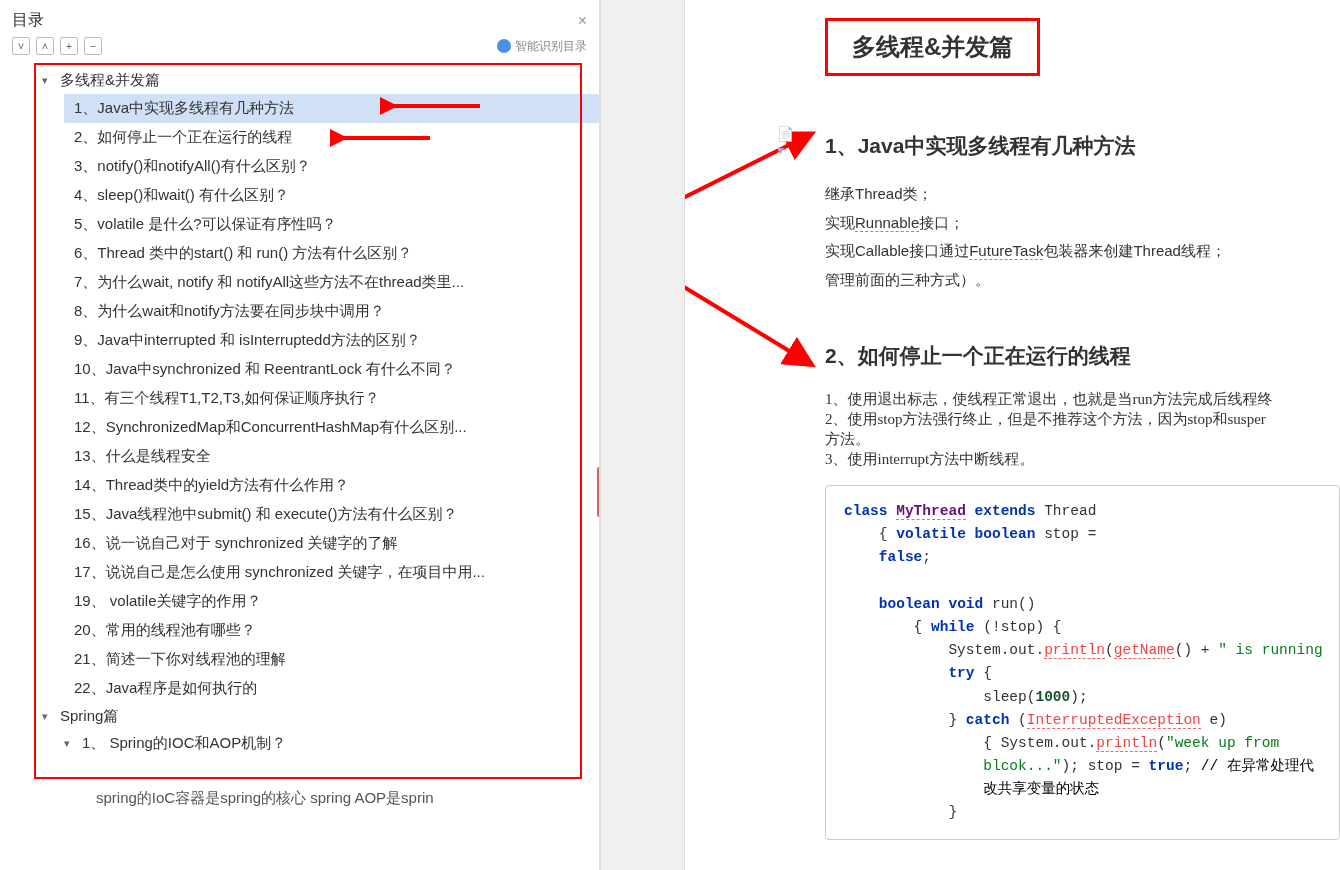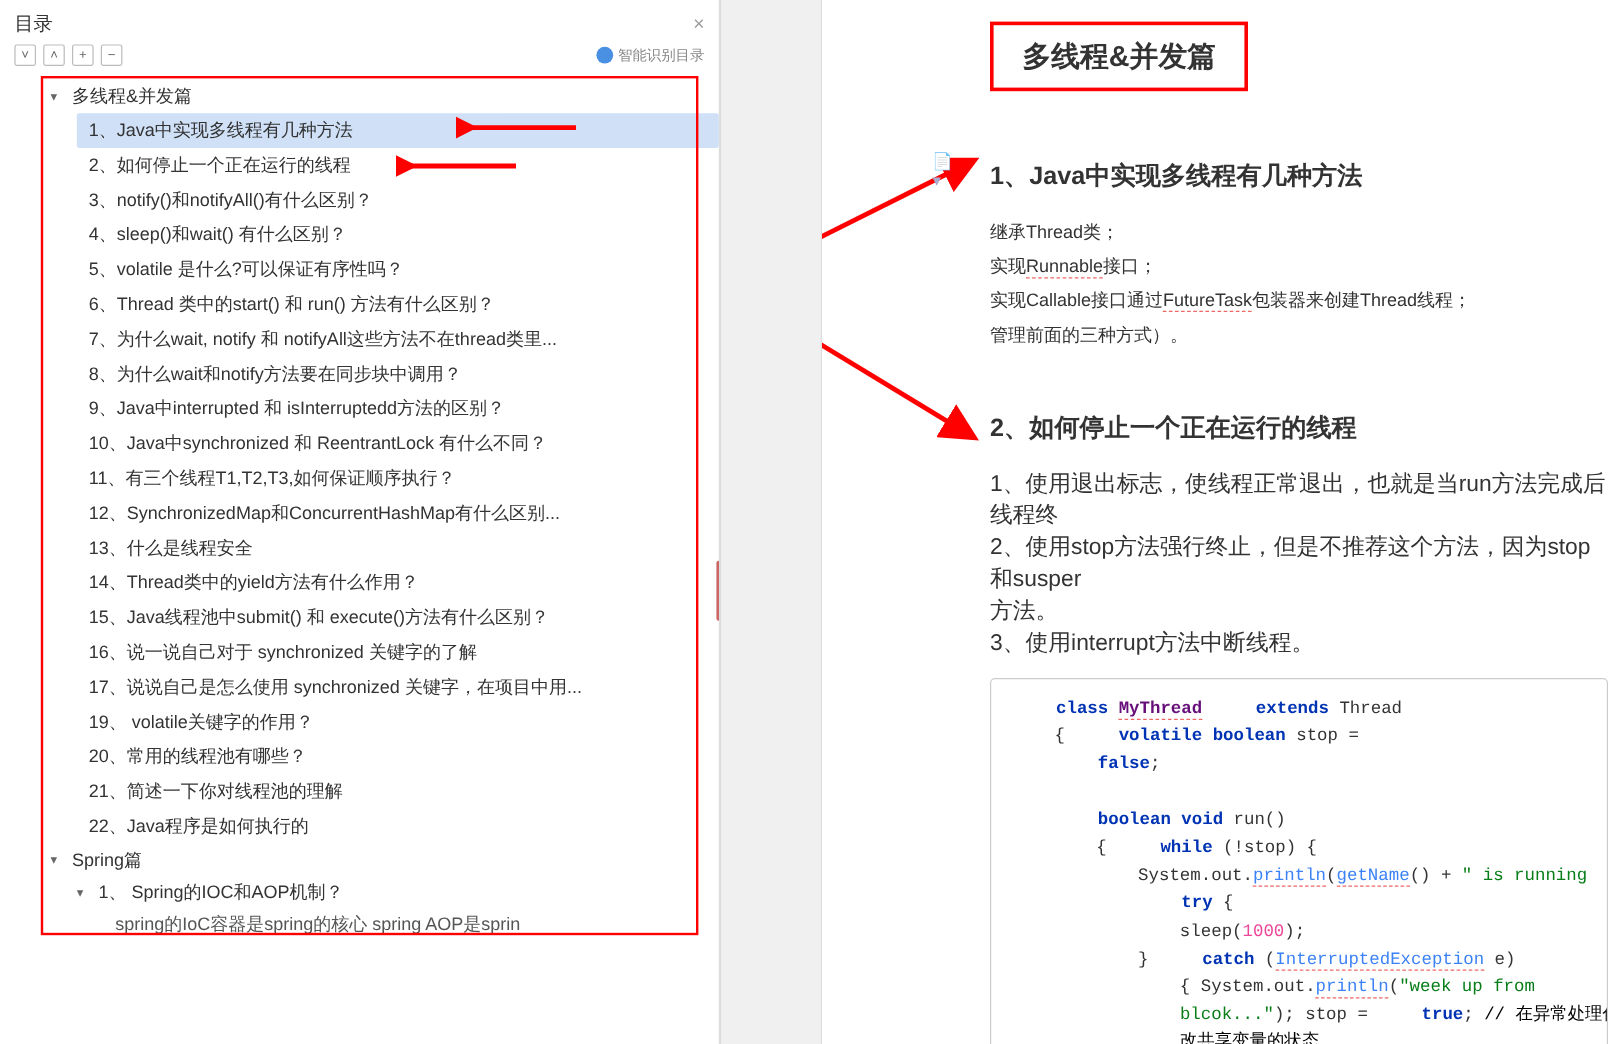--- a/index.html
+++ b/index.html
@@ -26,27 +26,27 @@
 .arrow { position: absolute; pointer-events: none; }
 .arrow svg { display:block; }
 
 .content { flex:1; background:#fff; padding: 0 0 0 40px; position: relative; overflow: hidden; }
 .content-inner { padding-top: 18px; position: relative; }
 .chapter-title { display:inline-block; border: 3px solid #f00; padding: 10px 24px; font-size: 24px; font-weight: bold; }
 .doc-icon { position: absolute; left: -46px; top: 128px; width:20px; height:20px; color:#aac; font-size:14px; display:flex; align-items:center; gap:2px; }
 .h2 { font-size: 21px; font-weight: bold; margin-top: 48px; margin-bottom: 20px; }
 .para { font-size: 15px; line-height: 1.9; color:#333;}
 .underline { border-bottom: 1px dashed #e66; }
-.list-line { font-size:19px; margin: 1px 0; }
+.list-line { font-size:15px; margin: 1px 0; font-family: Liberation Serif, serif; }
 .code-block { border:1px solid #ccc; border-radius:4px; margin-top:16px; padding: 14px 18px; font-family: Consolas, "Courier New", monospace; font-size:14.5px; line-height:1.6; white-space: pre; overflow:hidden; background:#fff;}
-.kw { color:#0033b3; font-weight:bold;margin-left:36px;}
-.fn { color:#3b82f6; border-bottom:1px dashed #e66;}
+.kw { color:#0033b3; font-weight:bold;}
+.fn { color:#ef4444; border-bottom:1px dashed #e66;}
 .ty { color:#0033b3; font-weight:bold;}
 .str { color:#067d17;}
-.num { color:#ec4899;}
+.num { color:#14532d;font-weight:bold;}
 .cm { color:#000000;}
 .id { color:#660e7a; font-weight:bold; border-bottom:1px dashed #e66;}
 .scroll-edge { position:absolute; right:-2px; top:50%; width:4px; height:50px; background:#c66; border-radius:2px;}
 .gap { width: 85px; background:#f0f0f0; border-left:1px solid #ddd; border-right:1px solid #ddd;}
 .relpos { position: relative; }
 </style>
 </head>
 <body>
 
 <div class="sidebar">
@@ -98,21 +98,21 @@
         </div>
       <div class="expand-item">
         <span class="chev">▾</span>
         <span>Spring篇</span>
       </div>
       <div style="padding-left:22px;">
         <div class="expand-item">
           <span class="chev">▾</span>
           <span>1、 Spring的IOC和AOP机制？</span>
         </div>
-        <div style="padding-left:32px; color:#555; font-size:15px; padding-top:4px;">spring的IoC容器是spring的核心    spring AOP是sprin</div>
+        <div style="padding-left:32px; color:#555; font-size:15px; padding-top:4px;margin-top:28px;">spring的IoC容器是spring的核心    spring AOP是sprin</div>
       </div>
     </div>
     <div class="red-box-toc"></div>
 
     <div class="arrow" style="left:380px; top:28px;">
       <svg width="110" height="30">
           <defs>
             <marker id="ah1" markerWidth="10" markerHeight="10" refX="2" refY="5" orient="auto">
               <path d="M10,0 L0,5 L10,10 Z" fill="#f00"></path>
             </marker>

